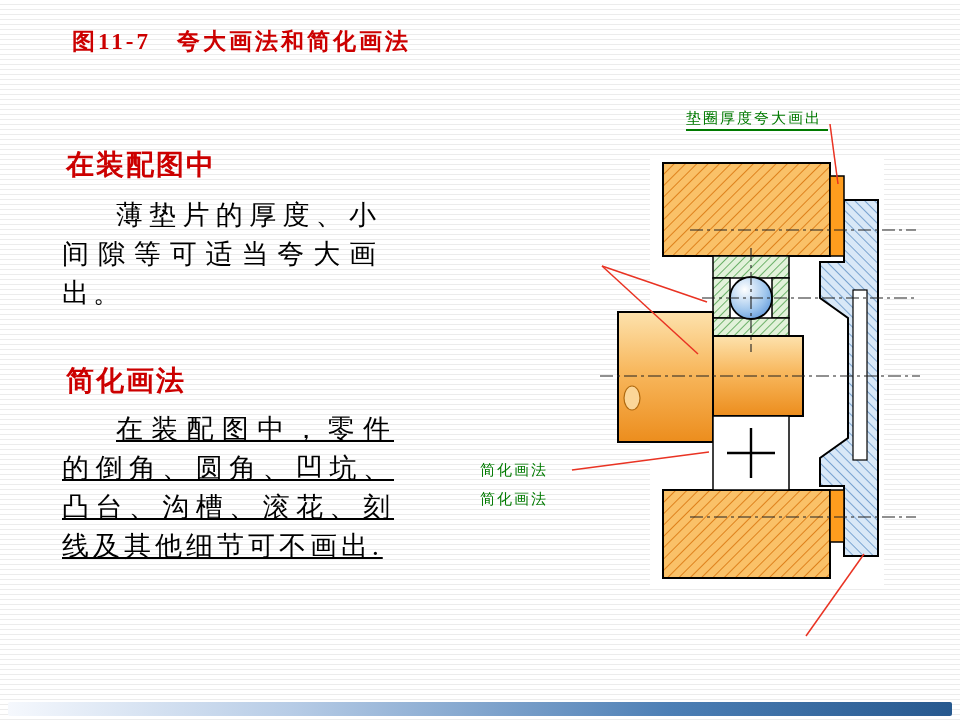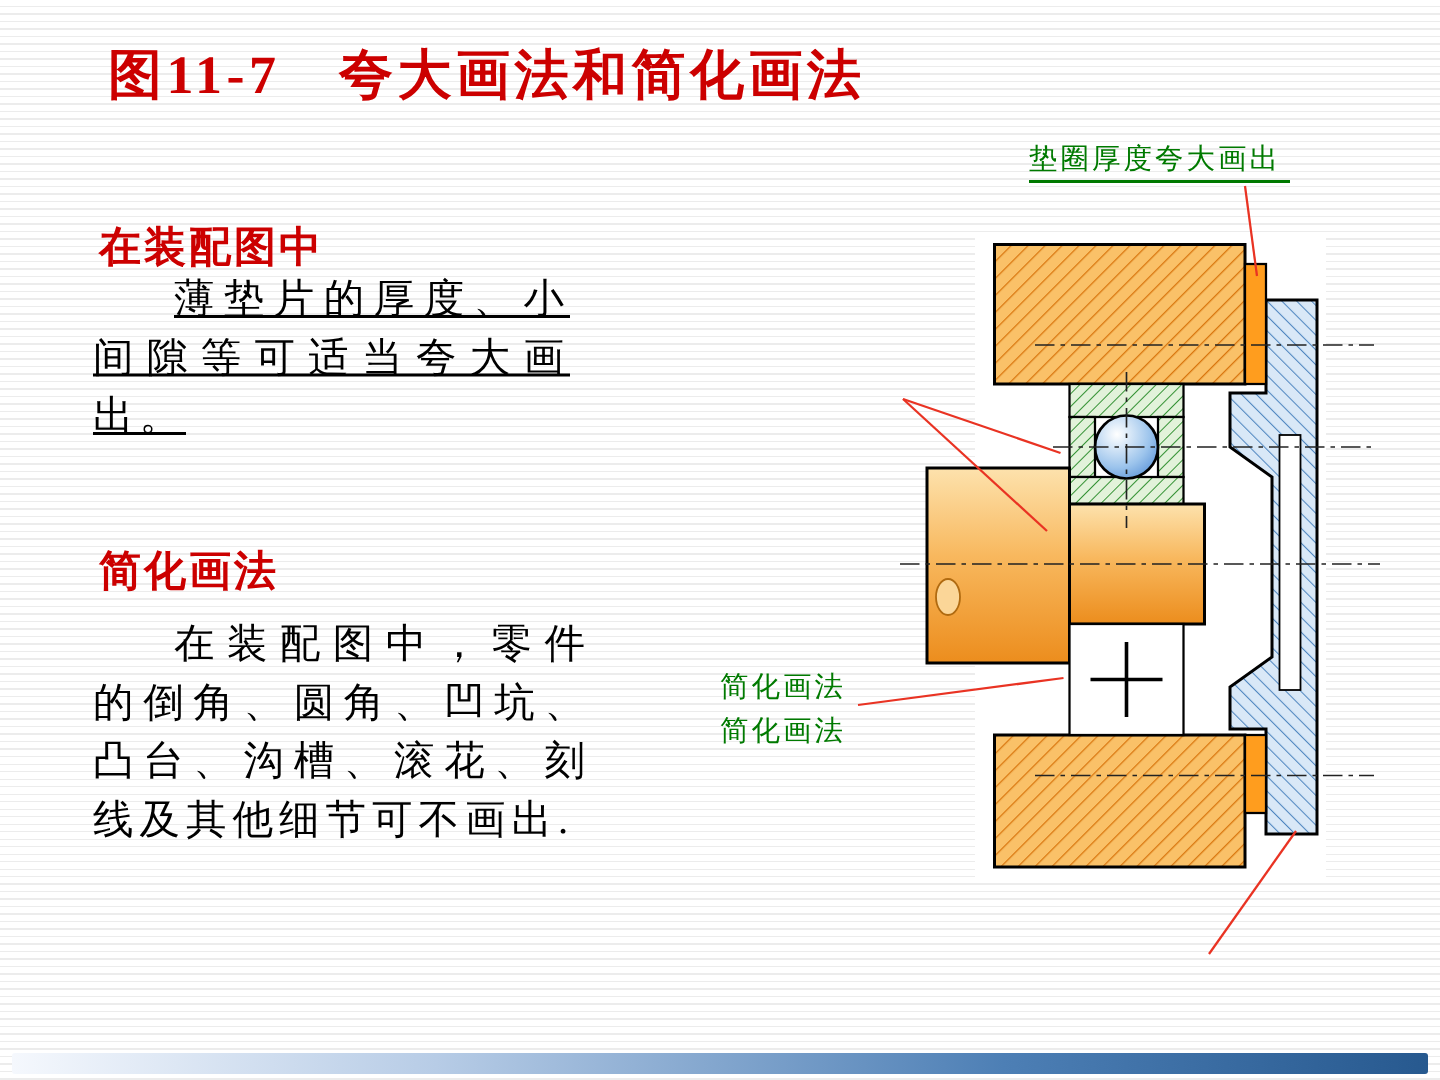--- a/index.html
+++ b/index.html
@@ -6,36 +6,36 @@
   .slide{
     position:relative;
     width:960px;height:720px;
     overflow:hidden;
     background:repeating-linear-gradient(to bottom,#ffffff 0px,#ffffff 4px,#ececec 4px,#ececec 5px);
     font-family:"Liberation Serif","DejaVu Serif",serif;
   }
   .abs{position:absolute;}
   .title{
     left:72px;top:26px;
-    font-size:36px;font-weight:bold;color:#cc0000;
+    font-size:23px;font-weight:bold;color:#cc0000;
     letter-spacing:3px;white-space:nowrap;
   }
   .heading{
     font-size:28px;font-weight:bold;color:#cc0000;letter-spacing:2px;white-space:nowrap;
   }
   .h-exaggerate{left:66px;top:146px;}
   .h-simplify{left:66px;top:362px;}
   .body-text{
     font-size:27px;color:#000;line-height:39px;letter-spacing:4px;
     text-indent:2em;text-align:justify;
   }
-  .p-exaggerate{left:62px;top:180px;width:318px;text-decoration:underline;}
-  .p-simplify{left:62px;top:410px;width:332px;}
+  .p-exaggerate{left:62px;top:196px;width:318px;}
+  .p-simplify{left:62px;top:410px;width:332px;text-decoration:underline;}
   .anno{
-    font-size:19px;color:#007a00;letter-spacing:2px;line-height:29px;white-space:nowrap;
+    font-size:15px;color:#007a00;letter-spacing:2px;line-height:29px;white-space:nowrap;margin-top:12px;
   }
   .anno-underline{border-bottom:2px solid #007a00;padding-bottom:3px;padding-right:6px;}
   .anno-gasket{left:686px;top:92px;}
   .anno-chamfer{left:510px;top:222px;}
   .anno-bearing{left:480px;top:444px;}
   .anno-fillet{left:708px;top:610px;}
   .drawing-svg{left:0;top:0;pointer-events:none;}
   .footer-bar{
     left:8px;right:8px;bottom:4px;height:14px;
     background:linear-gradient(90deg,#f5f8fd 0%,#b7cce6 30%,#4d7fb5 70%,#27598f 100%);

